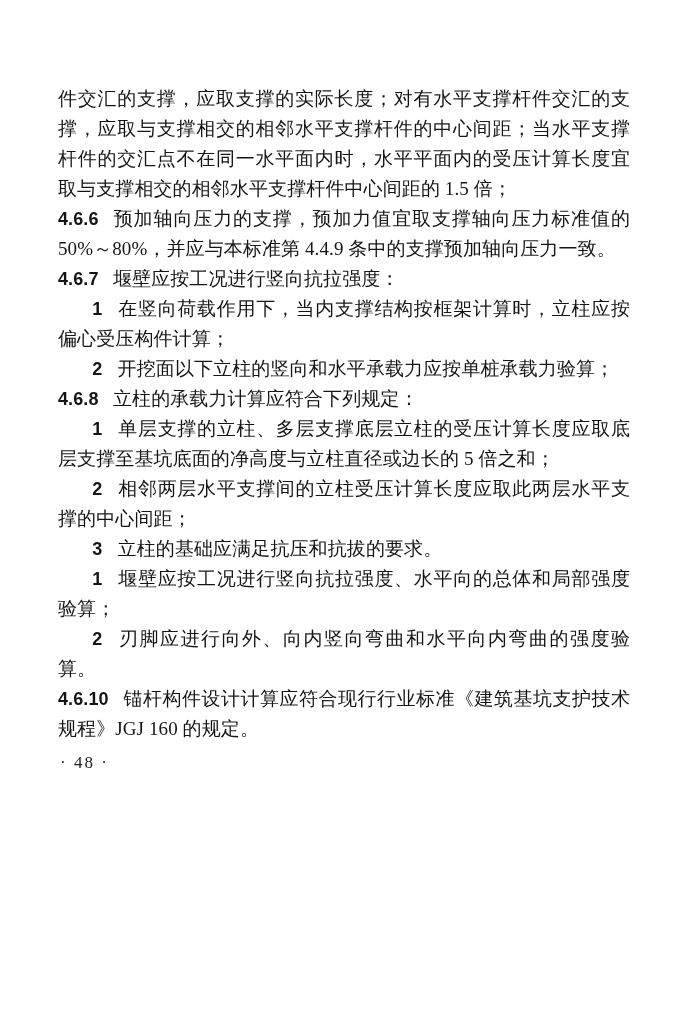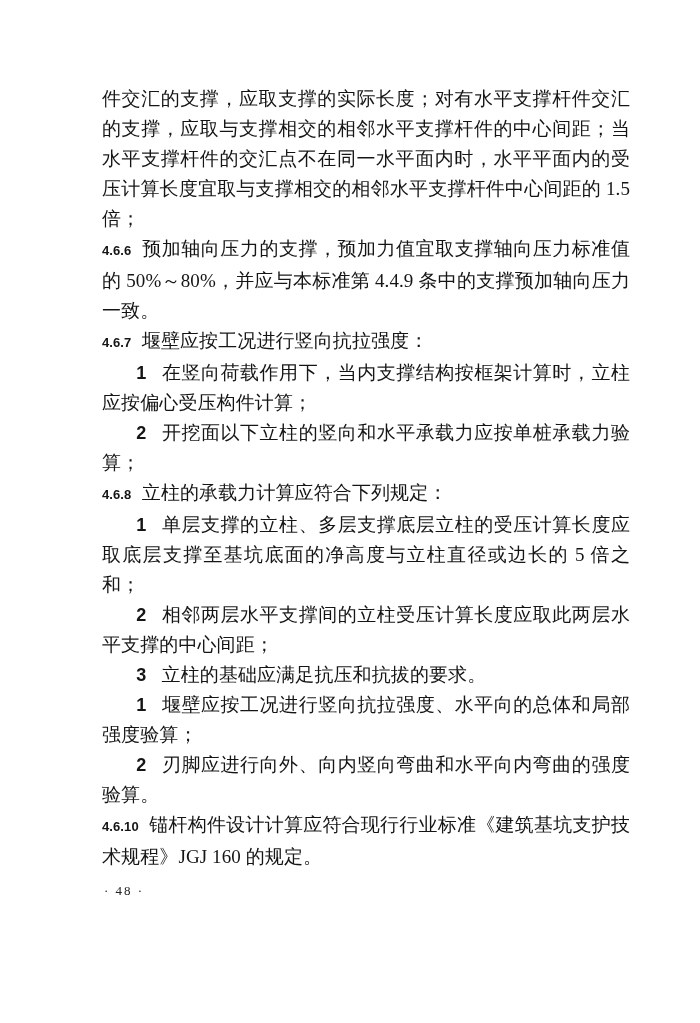--- a/index.html
+++ b/index.html
@@ -11,52 +11,52 @@
     width: 700px;
     height: 1023px;
     overflow: hidden;
     font-family: "Liberation Serif", "DejaVu Serif", serif;
     color: #151515;
   }
   .page {
     box-sizing: border-box;
     width: 700px;
     height: 748px;
-    padding: 84px 70px 0 102px;
+    padding: 84px 70px 0 58px;
     background: #ffffff;
   }
   .body-text p {
     margin: 0;
     font-size: 19px;
     line-height: 30px;
     text-align: justify;
     letter-spacing: 0.1px;
   }
   
   .body-text p.item {
     text-indent: 1.8em;
   }
   .cnum {
     font-weight: bold;
     margin-right: 0.8em;
     font-family: "Liberation Sans", "DejaVu Sans", sans-serif;
-    font-size: 13px;
+    font-size: 18px;
   }
   .inum {
     font-weight: bold;
     margin-right: 0.85em;
     font-family: "Liberation Sans", "DejaVu Sans", sans-serif;
     font-size: 18px;
   }
   .footer {
     margin-top: 9px;
     padding-left: 2px;
   }
   .pageno {
-    font-size: 13px;
+    font-size: 17px;
     letter-spacing: 2px;
     color: #222;
   }
 </style>
 </head>
 <body>
 
 <div class="page">
   <div class="body-text">
 

